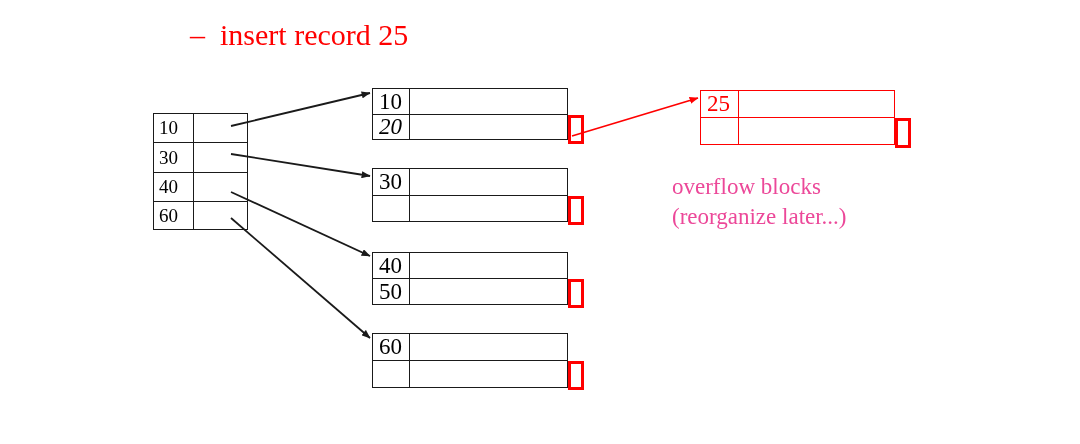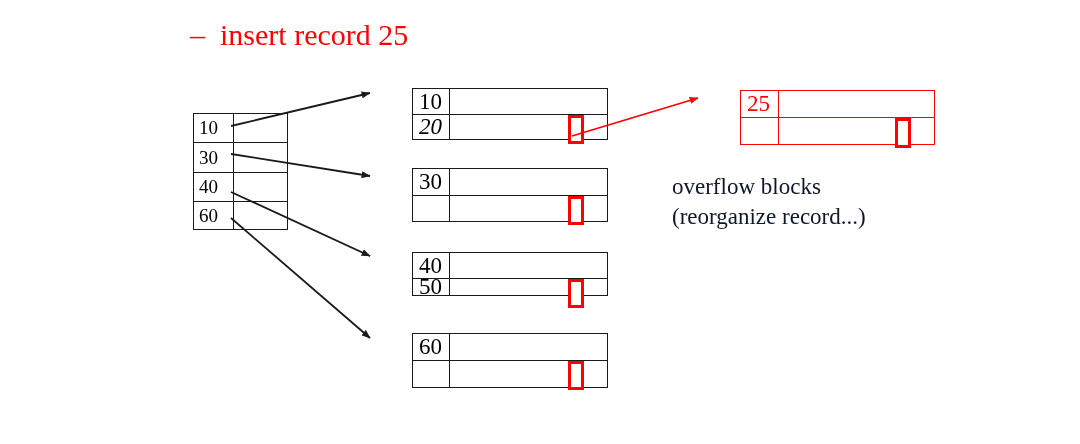--- a/index.html
+++ b/index.html
@@ -32,21 +32,20 @@
   .block {
     position: absolute;
     box-sizing: border-box;
     background: #ffffff;
   }
   .block .row {
     position: absolute;
     left: 0;
     width: 100%;
     box-sizing: border-box;
-    margin-left: 40px;
   }
   .cell-key, .cell-body {
     position: absolute;
     top: 0;
     height: 100%;
     box-sizing: border-box;
   }
   .cell-key {
     left: 0;
   }
@@ -85,21 +84,21 @@
   .ptr-box {
     position: absolute;
     box-sizing: border-box;
     border: 3px solid #ff0000;
     background: #ffffff;
   }
 
   
   .caption {
     position: absolute;
-    color: #0f172a;
+    color: #ec4899;
     font-size: 23px;
     line-height: 30px;
     white-space: pre;
   }
 
   
   #arrows {
     position: absolute;
     left: 0;
     top: 0;
@@ -178,21 +177,21 @@
   </div>
   <div class="ptr-box" style="left:568px; top:196px; width:16px; height:29px;"></div>
 
   <div class="block blk-black" style="left:372px; top:252px; width:196px; height:53px;">
     <div class="row" style="top:0px; height:26px;">
       <div class="cell-key" style="width:37px;">
         <span class="keytext">40</span>
       </div>
       <div class="cell-body" style="width:159px;"></div>
     </div>
-    <div class="row last" style="top:26px; height:18px;">
+    <div class="row last" style="top:26px; height:27px;">
       <div class="cell-key" style="width:37px;">
         <span class="keytext">50</span>
       </div>
       <div class="cell-body" style="width:159px;"></div>
     </div>
   </div>
   <div class="ptr-box" style="left:568px; top:279px; width:16px; height:29px;"></div>
 
   <div class="block blk-black" style="left:372px; top:333px; width:196px; height:55px;">
     <div class="row" style="top:0px; height:27px;">
@@ -220,21 +219,21 @@
     <div class="row last" style="top:27px; height:28px;">
       <div class="cell-key" style="width:38px;">
         <span class="keytext"></span>
       </div>
       <div class="cell-body" style="width:157px;"></div>
     </div>
   </div>
   <div class="ptr-box" style="left:895px; top:118px; width:16px; height:30px;"></div>
 
   <div class="caption" style="left:672px; top:172px;">overflow blocks</div>
-  <div class="caption" style="left:672px; top:202px;">(reorganize record...)</div>
+  <div class="caption" style="left:672px; top:202px;">(reorganize later...)</div>
 
   <svg id="arrows" viewBox="0 0 1080 444" xmlns="http://www.w3.org/2000/svg">
     <defs>
       <marker id="ah-black" markerWidth="9" markerHeight="7" refX="8.4" refY="3.5" orient="auto" markerUnits="userSpaceOnUse">
         <path d="M0,0 L9,3.5 L0,7 z" fill="#1a1a1a"></path>
       </marker>
       <marker id="ah-red" markerWidth="9" markerHeight="7" refX="8.4" refY="3.5" orient="auto" markerUnits="userSpaceOnUse">
         <path d="M0,0 L9,3.5 L0,7 z" fill="#ff0000"></path>
       </marker>
     </defs>

